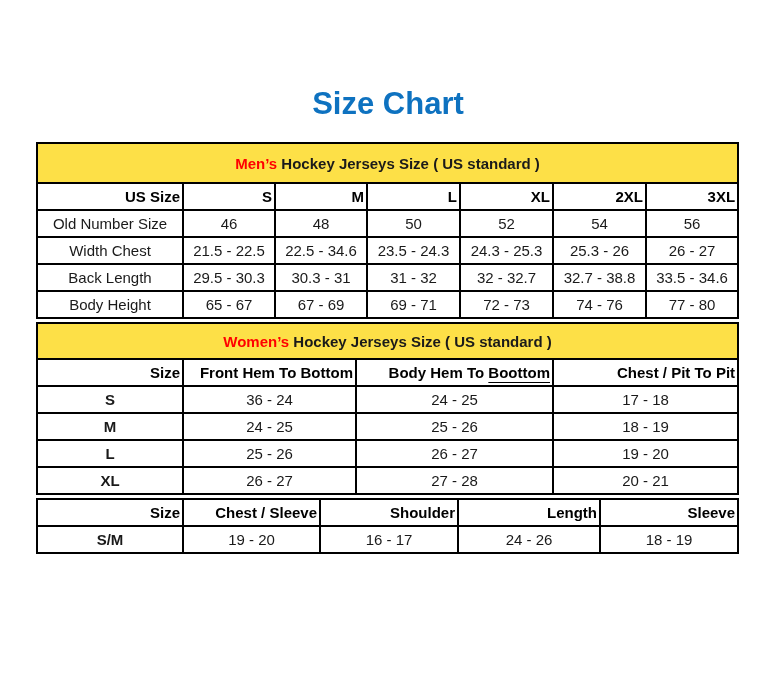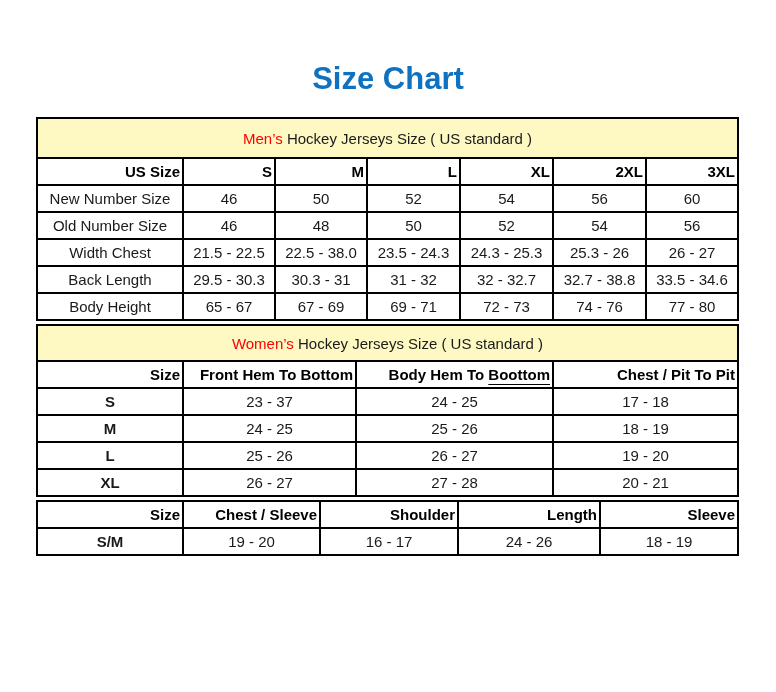--- a/index.html
+++ b/index.html
@@ -10,21 +10,21 @@
   }
   .page {
     width: 776px;
     height: 692px;
     background: #ffffff;
     overflow: hidden;
     position: relative;
   }
   .title {
     margin: 0;
-    padding-top: 62px;
+    padding-top: 87px;
     padding-bottom: 21px;
     text-align: center;
     font-size: 31px;
     line-height: 34px;
     font-weight: bold;
     color: #0e72c0;
     letter-spacing: 0px;
   }
   .chart-wrap {
     width: 701px;
@@ -40,22 +40,22 @@
     border: 2px solid #000000;
     text-align: center;
     vertical-align: middle;
     padding: 0 2px;
     font-size: 15px;
     color: #1a1a1a;
     overflow: hidden;
     white-space: nowrap;
   }
   td.band {
-    background: #fef9c3;
-    font-weight: normal;
+    background: #fde047;
+    font-weight: bold;
     font-size: 17.5px;
     color: #000000;
   }
   tr.band-row-tall td.band   { height: 38px; }
   tr.band-row-mid td.band    { height: 34px; }
   tr.band-row-short td.band  { height: 27px; }
   .red-word { color: #ff0000; }
   tr.head-row th {
     font-weight: bold;
     color: #000000;
@@ -100,41 +100,32 @@
       <tr class="head-row">
         <th>US Size</th>
         <th>S</th>
         <th>M</th>
         <th>L</th>
         <th>XL</th>
         <th>2XL</th>
         <th>3XL</th>
       </tr>
       <tr class="data-row">
-        <td class="row-label-plain">New Number Size</td>
-        <td>46</td>
-        <td>50</td>
-        <td>52</td>
-        <td>54</td>
-        <td>56</td>
-        <td>60</td>
-      </tr>
-      <tr class="data-row">
         <td class="row-label-plain">Old Number Size</td>
         <td>46</td>
         <td>48</td>
         <td>50</td>
         <td>52</td>
         <td>54</td>
         <td>56</td>
       </tr>
       <tr class="data-row">
         <td class="row-label-plain">Width Chest</td>
         <td>21.5 - 22.5</td>
-        <td>22.5 - 38.0</td>
+        <td>22.5 - 34.6</td>
         <td>23.5 - 24.3</td>
         <td>24.3 - 25.3</td>
         <td>25.3 - 26</td>
         <td>26 - 27</td>
       </tr>
       <tr class="data-row">
         <td class="row-label-plain">Back Length</td>
         <td>29.5 - 30.3</td>
         <td>30.3 - 31</td>
         <td>31 - 32</td>
@@ -166,21 +157,21 @@
         <td class="band" colspan="4"><span class="red-word">Women’s</span><span> Hockey Jerseys Size ( US standard )</span></td>
       </tr>
       <tr class="head-row">
         <th>Size</th>
         <th>Front Hem To Bottom</th>
         <th><span>Body Hem To</span> <span class="squiggle">Boottom</span></th>
         <th>Chest / Pit To Pit</th>
       </tr>
       <tr class="data-row">
         <td class="row-label-bold">S</td>
-        <td>23 - 37</td>
+        <td>36 - 24</td>
         <td>24 - 25</td>
         <td>17 - 18</td>
       </tr>
       <tr class="data-row">
         <td class="row-label-bold">M</td>
         <td>24 - 25</td>
         <td>25 - 26</td>
         <td>18 - 19</td>
       </tr>
       <tr class="data-row">

